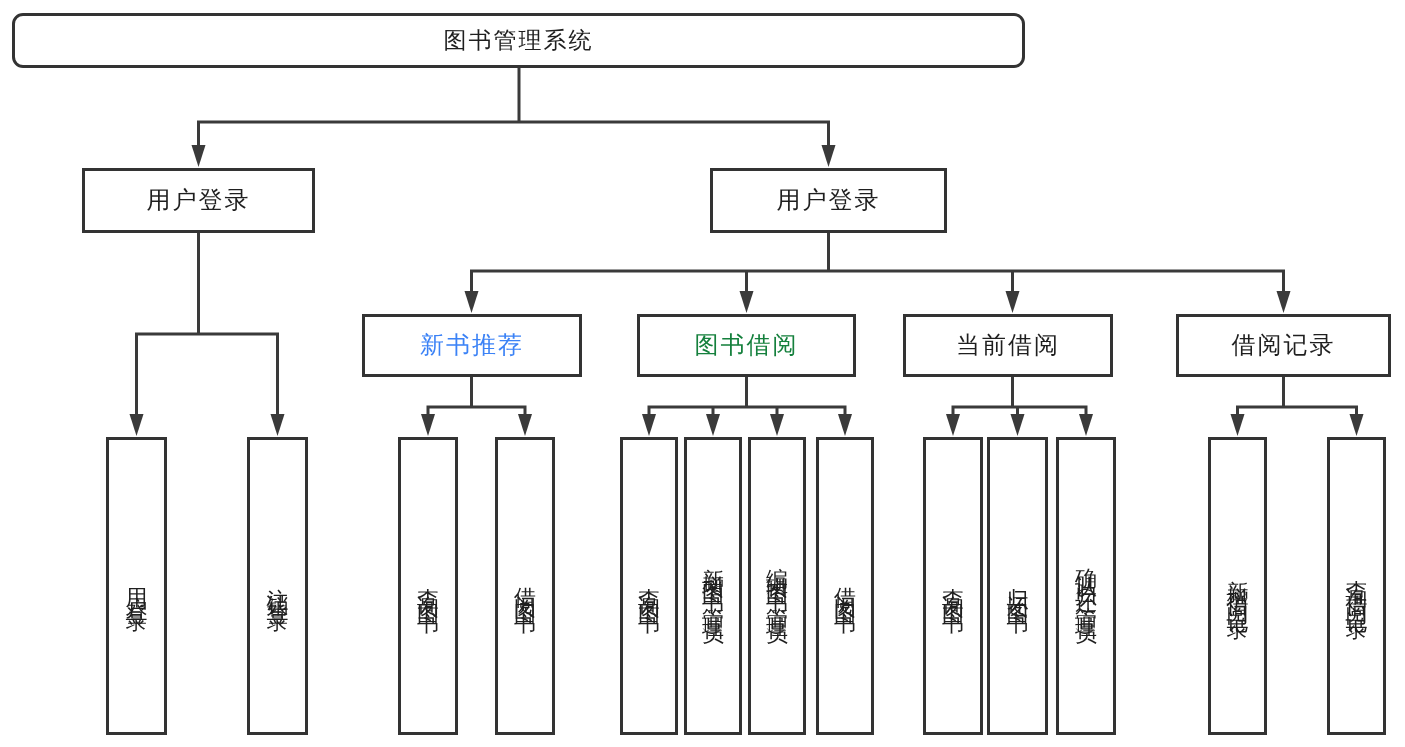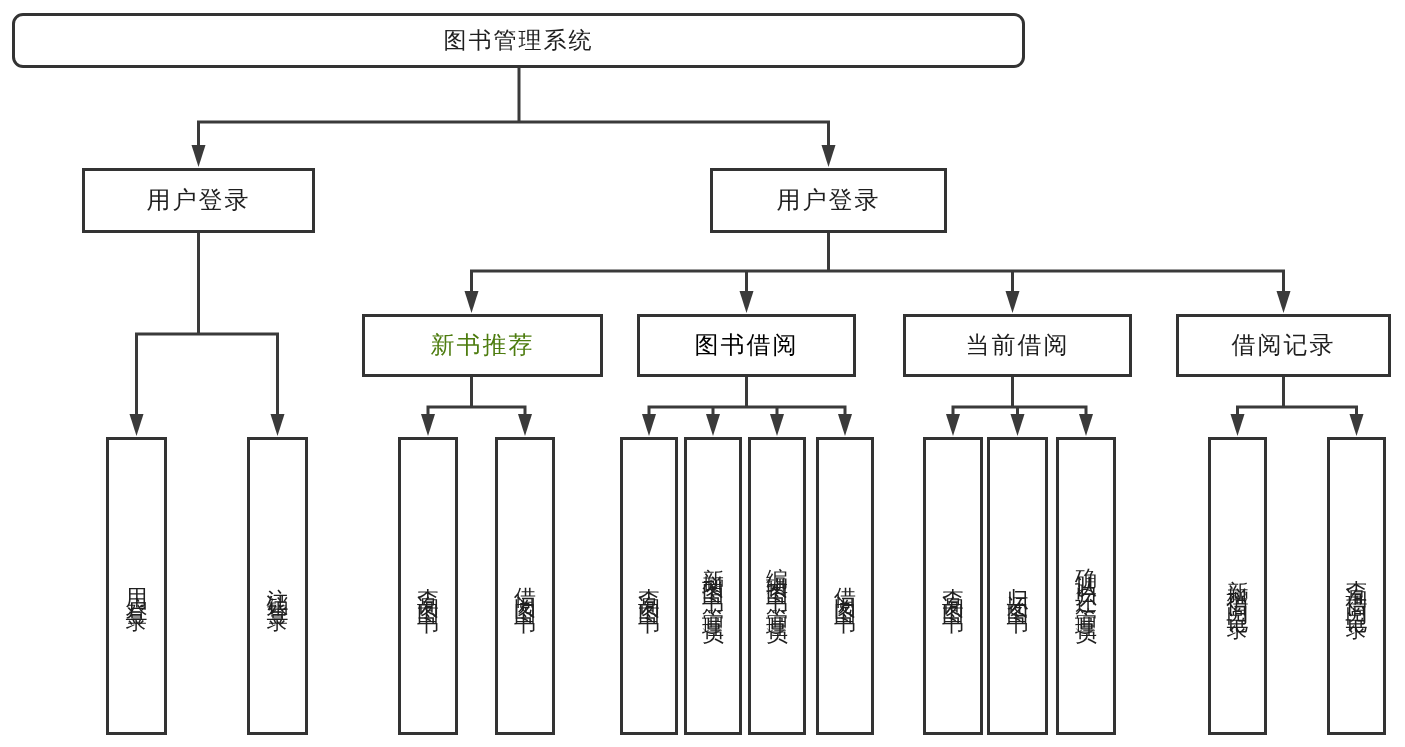--- a/index.html
+++ b/index.html
@@ -78,23 +78,23 @@
       <polygon points="1010.5,414 1024.5,414 1017.5,436" fill="#3a3a3a"></polygon>
       <polygon points="1079,414 1093,414 1086,436" fill="#3a3a3a"></polygon>
       <path d="M 1283.5 377 L 1283.5 407 M 1236 407 L 1358 407 M 1237.5 407 L 1237.5 418 M 1356.5 407 L 1356.5 418" fill="none" stroke="#3a3a3a" stroke-width="3"></path>
       <polygon points="1230.5,414 1244.5,414 1237.5,436" fill="#3a3a3a"></polygon>
       <polygon points="1349.5,414 1363.5,414 1356.5,436" fill="#3a3a3a"></polygon>
     </svg>
 
   <div class="node root" style="left: 12px; top: 13px; width: 1013px; height: 55px; border-color: rgb(51, 51, 51); color: rgb(31, 31, 31); border-radius: 11px;">图书管理系统</div>
   <div class="node" style="left: 82px; top: 168px; width: 233px; height: 65px; border-color: rgb(51, 51, 51); color: rgb(31, 31, 31);">用户登录</div>
   <div class="node" style="left: 710px; top: 168px; width: 237px; height: 65px; border-color: rgb(51, 51, 51); color: rgb(31, 31, 31);">用户登录</div>
-  <div class="node" style="left: 362px; top: 314px; width: 241px; height: 63px; border-color: rgb(51, 51, 51); color: #4d7c0f;">新书推荐</div>
-  <div class="node" style="left: 637px; top: 314px; width: 219px; height: 63px; border-color: rgb(51, 51, 51); color: #000000;">图书借阅</div>
-  <div class="node" style="left: 903px; top: 314px; width: 229px; height: 63px; border-color: rgb(51, 51, 51); color: rgb(31, 31, 31);">当前借阅</div>
+  <div class="node" style="left: 362px; top: 314px; width: 220px; height: 63px; border-color: rgb(51, 51, 51); color: #3b82f6;">新书推荐</div>
+  <div class="node" style="left: 637px; top: 314px; width: 219px; height: 63px; border-color: rgb(51, 51, 51); color: #15803d;">图书借阅</div>
+  <div class="node" style="left: 903px; top: 314px; width: 210px; height: 63px; border-color: rgb(51, 51, 51); color: rgb(31, 31, 31);">当前借阅</div>
   <div class="node" style="left: 1176px; top: 314px; width: 215px; height: 63px; border-color: rgb(51, 51, 51); color: rgb(31, 31, 31);">借阅记录</div>
   <div class="node v" style="left: 106px; top: 437px; width: 61px; height: 298px; border-color: rgb(51, 51, 51); color: rgb(31, 31, 31);">用户登录</div>
   <div class="node v" style="left: 247px; top: 437px; width: 61px; height: 298px; border-color: rgb(51, 51, 51); color: rgb(31, 31, 31);">注销登录</div>
   <div class="node v" style="left: 398px; top: 437px; width: 60px; height: 298px; border-color: rgb(51, 51, 51); color: rgb(31, 31, 31);">查询图书</div>
   <div class="node v" style="left: 495px; top: 437px; width: 60px; height: 298px; border-color: rgb(51, 51, 51); color: rgb(31, 31, 31);">借阅图书</div>
   <div class="node v" style="left: 620px; top: 437px; width: 58px; height: 298px; border-color: rgb(51, 51, 51); color: rgb(31, 31, 31);">查询图书</div>
   <div class="node v" style="left: 684px; top: 437px; width: 58px; height: 298px; border-color: rgb(51, 51, 51); color: rgb(31, 31, 31);">新增图书（管理员）</div>
   <div class="node v" style="left: 748px; top: 437px; width: 58px; height: 298px; border-color: rgb(51, 51, 51); color: rgb(31, 31, 31);">编辑图书（管理员）</div>
   <div class="node v" style="left: 816px; top: 437px; width: 58px; height: 298px; border-color: rgb(51, 51, 51); color: rgb(31, 31, 31);">借阅图书</div>
   <div class="node v" style="left: 923px; top: 437px; width: 60px; height: 298px; border-color: rgb(51, 51, 51); color: rgb(31, 31, 31);">查询图书</div>

